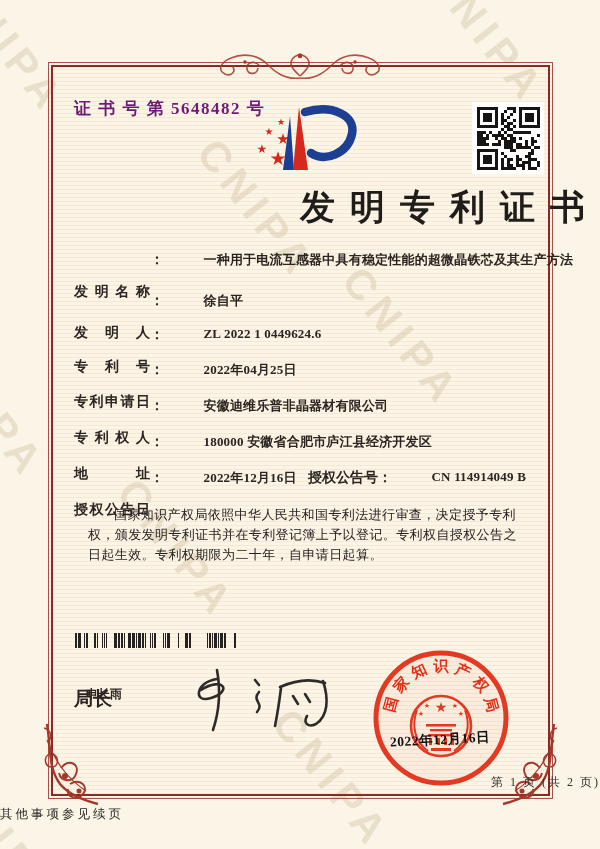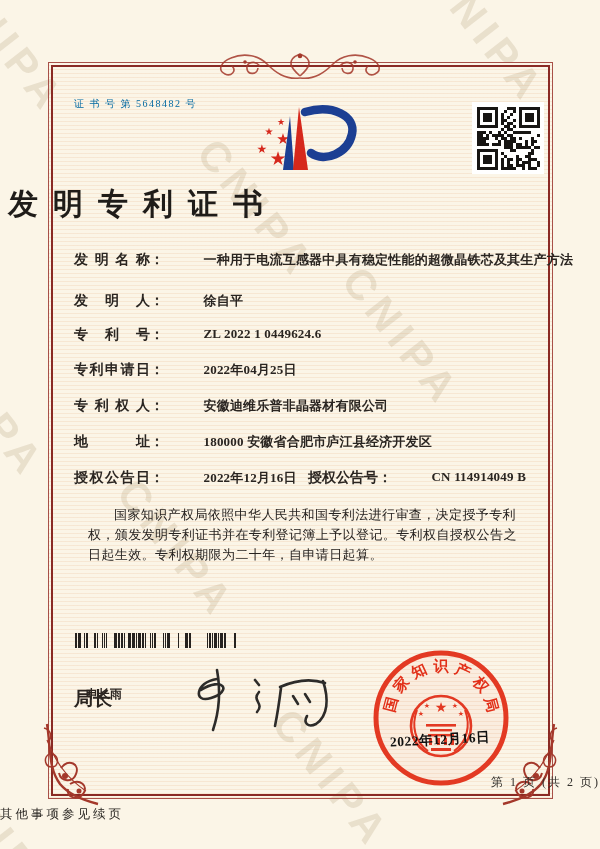--- a/index.html
+++ b/index.html
@@ -26,37 +26,37 @@
     background:
       repeating-linear-gradient(0deg,
         rgba(224,156,104,0.16) 0px, rgba(224,156,104,0.16) 1px,
         rgba(255,252,244,0) 1px, rgba(255,252,244,0) 4px);
   }
   .frame::before{
     content:"";position:absolute;inset:2px;border:2px solid #8a2a24;
   }
   
   .cert-no{
-    position:absolute;left:74px;top:97px;font-size:10px;font-weight:400;
-    letter-spacing:1.5px;color:#0369a1;
+    position:absolute;left:74px;top:97px;font-size:17px;font-weight:700;
+    letter-spacing:1.5px;color:#701a75;
   }
   .qr-box{
     position:absolute;left:472px;top:102px;width:72px;height:72px;
     background:#fff;display:flex;align-items:center;justify-content:center;
   }
   .title{
-    position:absolute;left:0;top:184px;width:100%;text-align:left;
-    font-size:30px;font-weight:700;letter-spacing:15px;padding-left:8px;
+    position:absolute;left:0;top:184px;width:100%;text-align:right;
+    font-size:35px;font-weight:700;letter-spacing:15px;padding-left:8px;
     box-sizing:border-box;color:#1f1c19;
   }
   
   .frow{position:absolute;left:74px;font-size:14px;font-weight:600;white-space:nowrap;}
   .flabel{
     display:inline-block;width:76px;
-    text-align:justify;text-align-last:justify;vertical-align:top;
+    text-align:justify;text-align-last:justify;vertical-align:top;margin-top:32px;
   }
   .fcolon{display:inline-block;vertical-align:top;}
   .fvalue{font-size:13px;letter-spacing:0.2px;vertical-align:top;margin-left:36px;}
   .fpair2{position:absolute;left:234px;top:0;white-space:nowrap;}
   
   .bodytext{
     position:absolute;left:72px;top:489px;width:466px;
     font-size:13px;line-height:1.52;letter-spacing:0.4px;font-weight:500;
     color:#262220;
   }

